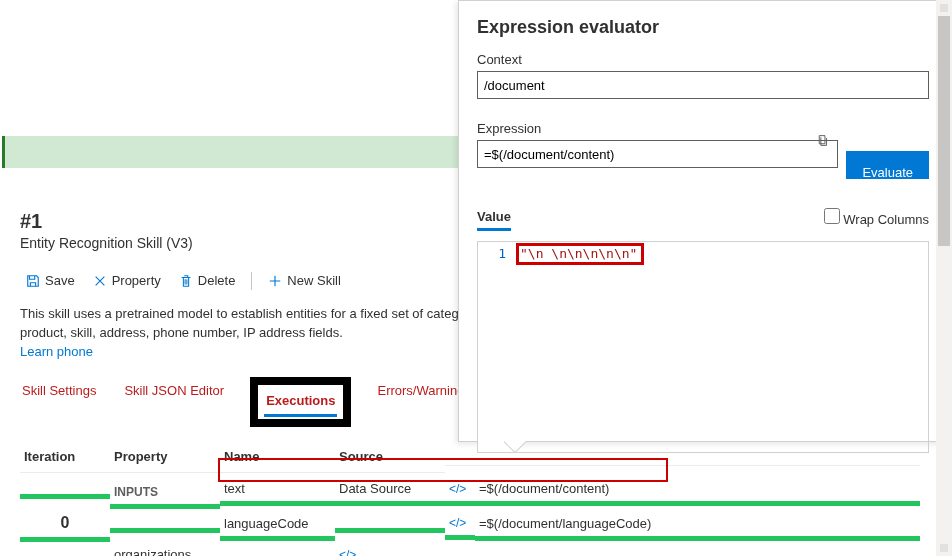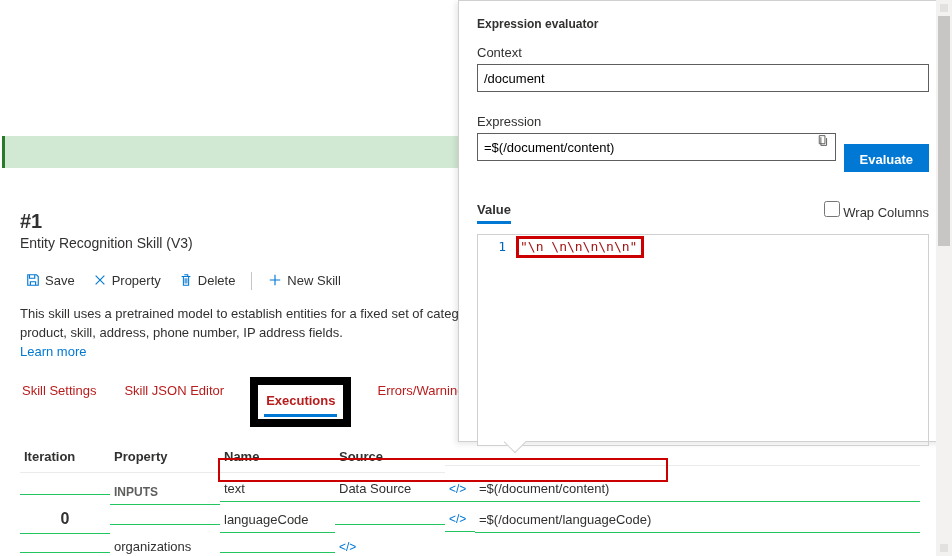--- a/index.html
+++ b/index.html
@@ -2,48 +2,48 @@
 <html><head>
 <meta charset="utf-8">
 <style>
   * { box-sizing: border-box; margin: 0; padding: 0; }
   body { font-family: "Segoe UI", Arial, sans-serif; font-size: 13px; color: #323130; background: #fff; width: 952px; height: 556px; position: relative; overflow: hidden; }
   .success-bar { position: absolute; top: 136px; left: 2px; width: 600px; height: 32px; background: #d1e8d2; border-left: 3px solid #2b7a2b; }
   .main-panel { position: absolute; top: 210px; left: 20px; width: 900px; }
   .skill-title { font-size: 20px; font-weight: 600; margin-bottom: 2px; }
   .skill-sub { font-size: 14px; color: #323130; margin-bottom: 18px; }
   .toolbar { display: flex; align-items: center; gap: 6px; margin-bottom: 14px; }
-  .tool-btn { display: inline-flex; align-items: flex-start; gap: 5px; padding: 4px 6px; font-size: 13px; color: #323130; background: transparent; border: none; cursor: pointer; }
+  .tool-btn { display: inline-flex; align-items: flex-end; gap: 5px; padding: 4px 6px; font-size: 13px; color: #323130; background: transparent; border: none; cursor: pointer; }
   .tool-icon { width: 14px; height: 14px; display: inline-flex; align-items: center; justify-content: center; color: #0078d4; }
   .divider { width: 1px; height: 18px; background: #c8c6c4; margin: 0 4px; }
   .desc { font-size: 13px; color: #323130; margin-bottom: 4px; max-width: 700px; }
   .learn { color: #0078d4; font-size: 13px; cursor: pointer; margin-bottom: 18px; display: inline-block; }
   .tabs { display: flex; gap: 24px; border-bottom: 0; margin-bottom: 14px; }
   .tab { padding: 6px 2px; font-size: 13px; color: #b91c1c; cursor: pointer; border-bottom: 2px solid transparent; }
   .tab.active { border-bottom: 3px solid #0078d4; font-weight: 600; }
   .tab-highlight { border: 8px solid #000000; padding: 2px 6px; }
   .grid { display: grid; grid-template-columns: 90px 110px 115px 110px 30px 1fr; align-items: center; }
   .grid-header { font-weight: 600; padding: 8px 4px; border-bottom: 1px solid #edebe9; }
-  .grid-cell { padding: 5px 4px; border-bottom: 1px solid #22c55e; font-size: 13px; }
+  .grid-cell { padding: 5px 4px; border-bottom: 5px solid #22c55e; font-size: 13px; }
   .code-icon { color: #0078d4; font-size: 12px; cursor: pointer; }
   .src-text { color: #323130; }
   .iter { font-size: 16px; font-weight: 600; text-align: center; }
   .io-label { font-size: 12px; font-weight: 600; color: #605e5c; }
   .row-highlight { border: 2px solid #c00; position: absolute; }
 
   
   .popup { position: absolute; top: 0; right: 4px; width: 490px; height: 442px; background: #fff; border: 1px solid #d0d0d0; box-shadow: -2px 2px 6px rgba(0,0,0,0.1); padding: 16px 18px; }
-  .popup h2 { font-size: 12px; font-weight: 600; margin-bottom: 14px; }
+  .popup h2 { font-size: 18px; font-weight: 600; margin-bottom: 14px; }
   .popup label { font-size: 13px; display: block; margin-bottom: 4px; }
   .popup input[type=text] { width: 100%; padding: 4px 6px; font-size: 13px; border: 1px solid #605e5c; margin-bottom: 22px; height: 28px; }
   .popup .ctx-input { border: 2px solid #0078d4; }
   .expr-row { display: flex; gap: 8px; align-items: center; margin-bottom: 18px; }
   .expr-row input { flex: 1; margin-bottom: 0; }
   .copy-icon { position: absolute; right: 118px; top: 133px; color: #605e5c; cursor: pointer; font-size: 13px; }
-  .eval-btn { background: #0078d4; color: #fff; border: none; padding: 8px 16px; font-size: 13px; font-weight: 700; cursor: pointer; height: 28px; }
+  .eval-btn { background: #0078d4; color: #fff; border: none; padding: 14px 16px; font-size: 13px; font-weight: 400; cursor: pointer; height: 28px; }
   .value-tabs { display: flex; justify-content: space-between; align-items: center; margin-bottom: 10px; }
   .value-tab { font-size: 13px; font-weight: 600; padding-bottom: 4px; border-bottom: 3px solid #0078d4; }
   .wrap-chk { display: flex; align-items: center; gap: 6px; font-size: 13px; }
   .wrap-chk input { width: 16px; height: 16px; }
   .value-area { border: 1px solid #d0d0d0; height: 212px; display: flex; }
   .gutter { width: 36px; background: #fff; text-align: right; padding: 4px 8px; color: #0066bf; font-size: 13px; font-family: Consolas, monospace; }
   .code-content { flex: 1; padding: 4px 6px; font-family: Consolas, monospace; font-size: 13px; position: relative; }
   .str { color: #a31515; }
   .val-highlight { border: 3px solid #c00; position: absolute; top: 1px; left: 2px; width: 128px; height: 22px; }
   .scrollbar { position: absolute; right: 0; top: 0; width: 16px; height: 556px; background: #f3f2f1; }
@@ -92,21 +92,21 @@
         <svg viewBox="0 0 16 16" width="14" height="14">
             <path stroke="#0078d4" stroke-width="1.3" d="M8 2 v12 M2 8 h12"></path>
           </svg>
       </span>
       <span>New Skill</span>
     </button>
   </div>
 
   <div class="desc">This skill uses a pretrained model to establish entities for a fixed set of catego</div>
   <div class="desc">product, skill, address, phone number, IP address fields.</div>
-  <a class="learn">Learn more</a>
+  <a class="learn">Learn phone</a>
 
   <div class="tabs">
     <div class="tab">Skill Settings</div>
     <div class="tab">Skill JSON Editor</div>
     <span class="tab-highlight">
       <div class="tab active">Executions</div>
     </span>
     <div class="tab">Errors/Warnings (</div>
   </div>
 

